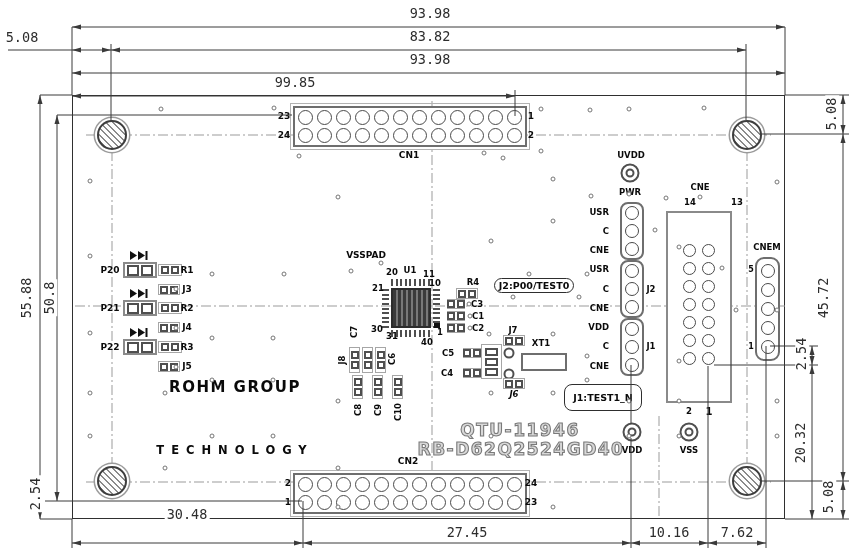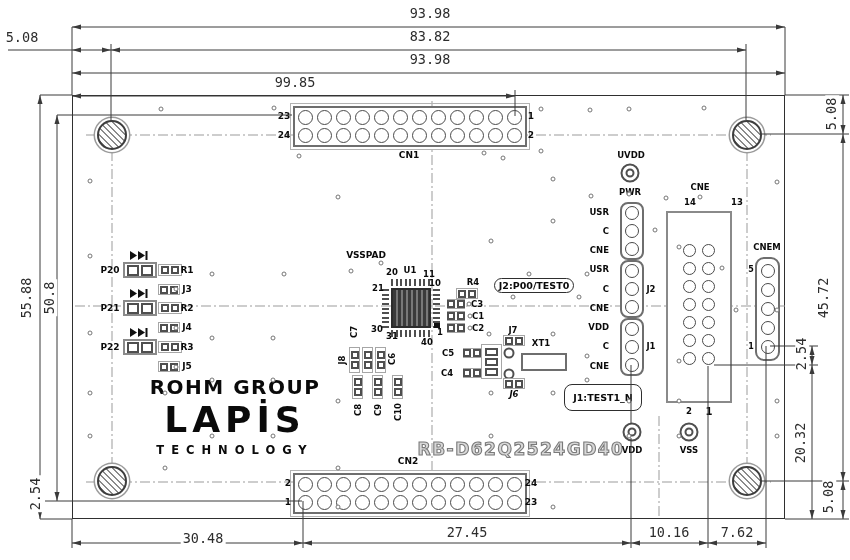--- a/index.html
+++ b/index.html
@@ -62,21 +62,21 @@
   .callout{position:absolute;border:1.5px solid #2e2e2e;border-radius:8px;background:#fff;
        display:flex;align-items:center;justify-content:center;font-weight:bold;font-size:9.5px;
        color:#0a0a0a;box-sizing:border-box;z-index:4;white-space:nowrap;}
   .qfp{position:absolute;}
   .qp{position:absolute;background:repeating-linear-gradient(90deg,#4f4f4f 0 2px,transparent 2px 4.6px);}
   .qpv{position:absolute;background:repeating-linear-gradient(0deg,#4f4f4f 0 2px,transparent 2px 4.6px);}
   .qbody{position:absolute;left:9px;top:9px;right:9px;bottom:9px;border:2px solid #2c2c2c;
        background:repeating-linear-gradient(90deg,#3a3a3a 0 2.5px,#787878 2.5px 5px);box-sizing:border-box;}
   .q1dot{position:absolute;background:#111;}
   .brand-lapis{font-size:36px;letter-spacing:5px;}
-  .brand-rohm{font-size:20px;letter-spacing:1.5px;}
+  .brand-rohm{font-size:15px;letter-spacing:1.5px;}
   .brand-tech{font-size:11.5px;letter-spacing:7px;}
   .oid{position:absolute;transform:translate(-50%,-50%);font-weight:bold;font-size:17px;letter-spacing:1.5px;
        color:#d8d8d8;-webkit-text-stroke:1.1px #7a7a7a;white-space:nowrap;z-index:3;}
   .led{position:absolute;z-index:3;}
 </style>
 </head>
 <body>
 
 <div id="canvas">
 
@@ -223,21 +223,20 @@
         <i class="pd"></i>
       </div>
     <span class="s f9" style="left:114px;top:174px;">R1</span>
     <span class="s f9" style="left:114px;top:193px;">J3</span>
     <span class="s f9" style="left:114px;top:212px;">R2</span>
     <span class="s f9" style="left:114px;top:231px;">J4</span>
     <span class="s f9" style="left:114px;top:251px;">R3</span>
     <span class="s f9" style="left:114px;top:270px;">J5</span>
 
     <span class="s brand-rohm" style="left:162px;top:291px;">ROHM GROUP</span>
-    <span class="s brand-lapis" style="left:162px;top:324px;">LAPİS</span>
     <span class="s brand-tech" style="left:162px;top:355px;">TECHNOLOGY</span>
 
     <span class="s f9" style="left:293px;top:159px;">VSSPAD</span>
     <div class="qfp" style="left:309px;top:183px;width:58px;height:58px;">
       <div class="qp" style="left:9px;right:9px;top:0;height:7px;"></div>
       <div class="qp" style="left:9px;right:9px;bottom:0;height:7px;"></div>
       <div class="qpv" style="top:9px;bottom:9px;left:0;width:7px;"></div>
       <div class="qpv" style="top:9px;bottom:9px;right:0;width:7px;"></div>
       <div class="qbody"></div>
     </div>
@@ -325,20 +324,21 @@
     <div class="smd" style="left:430px;top:239px;width:22px;height:11px;">
         <i class="pd"></i>
         <i class="pd"></i>
       </div>
     <div class="smd" style="left:430px;top:282px;width:22px;height:11px;">
         <i class="pd"></i>
         <i class="pd"></i>
       </div>
     <span class="s f85" style="left:441px;top:298px;font-style:italic;">J6</span>
 
+    <span class="oid" style="left:447px;top:334px;">QTU-11946</span>
     <span class="oid" style="left:448px;top:353px;">RB-D62Q2524GD40</span>
 
     <span class="s f85" style="left:558px;top:59px;">UVDD</span>
     <div class="pad-ring" style="left:557px;top:77px;">
         <i></i>
       </div>
     <span class="s f85" style="left:557px;top:96px;">PWR</span>
     <div class="hdr" style="left:547px;top:106px;width:24px;height:58px;">
         <div class="row">
           <span class="pin" style="width: 14px; height: 14px;"></span>
@@ -595,18 +595,18 @@
     <span class="d" style="left:295px;top:83px;">99.85</span>
     <span class="d" style="left:22px;top:38px;">5.08</span>
     <span class="dv" style="left:27px;top:298px;">55.88</span>
     <span class="dv" style="left:50px;top:298px;">50.8</span>
     <span class="dv" style="left:36px;top:494px;">2.54</span>
     <span class="dv" style="left:832px;top:114px;">5.08</span>
     <span class="dv" style="left:824px;top:298px;">45.72</span>
     <span class="dv" style="left:802px;top:354px;">2.54</span>
     <span class="dv" style="left:801px;top:443px;">20.32</span>
     <span class="dv" style="left:829px;top:497px;">5.08</span>
-    <span class="d" style="left:187px;top:539px;margin-left:16px;">30.48</span>
+    <span class="d" style="left:187px;top:515px;">30.48</span>
     <span class="d" style="left:467px;top:533px;">27.45</span>
     <span class="d" style="left:669px;top:533px;">10.16</span>
     <span class="d" style="left:737px;top:533px;">7.62</span>
   </div>
 </div>
 
 </body></html>

